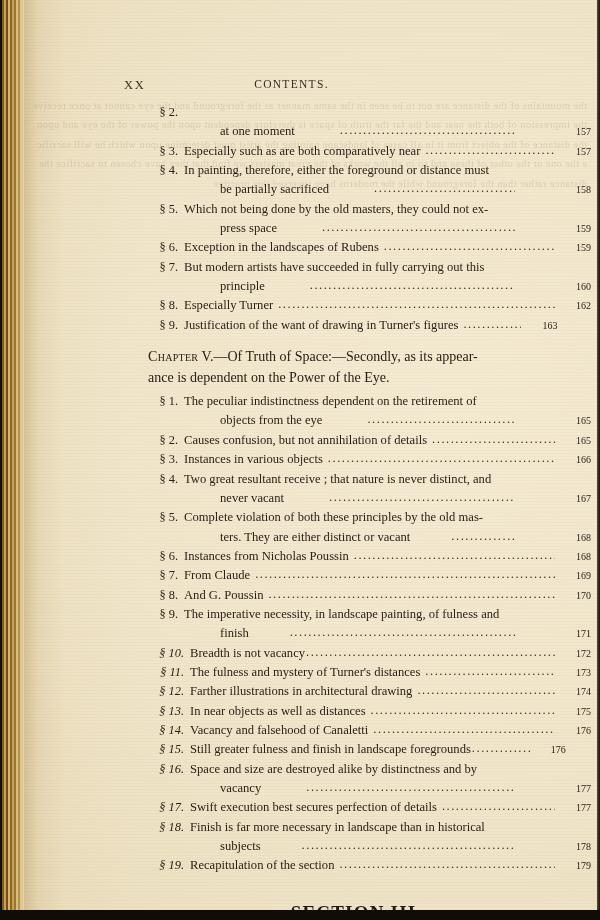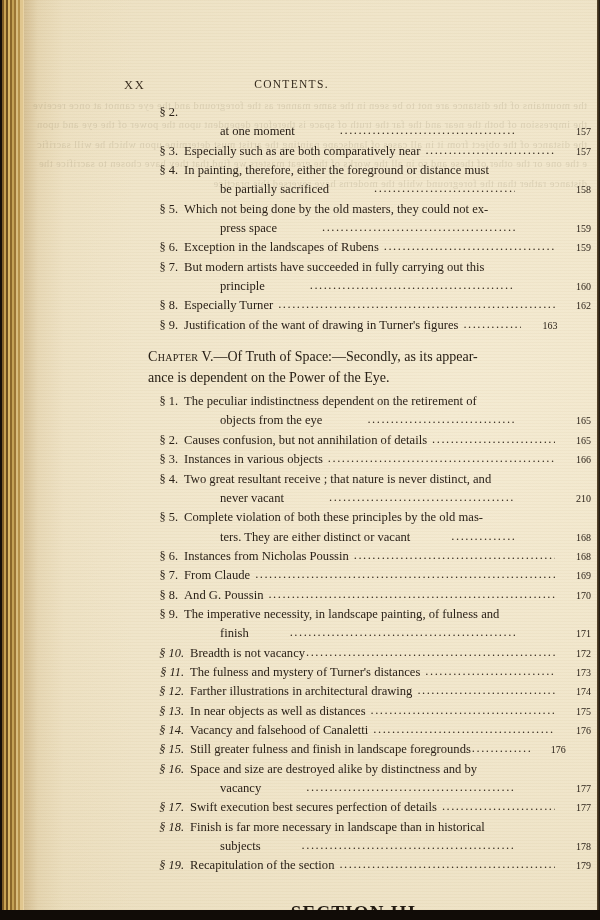--- a/index.html
+++ b/index.html
@@ -378,21 +378,21 @@
             </div>
           </div>
           <div class="entry">
             <div class="ln">
               <span class="sec">§ 4.</span>
               <span class="txt">Two great resultant receive ; that nature is never distinct, and</span>
             </div>
             <div class="cont">
               <span>never vacant</span>
               <span class="leaders"></span>
-              <span class="pg">210</span>
+              <span class="pg">167</span>
             </div>
           </div>
           <div class="entry">
             <div class="ln">
               <span class="sec">§ 5.</span>
               <span class="txt">Complete violation of both these principles  by  the  old  mas-</span>
             </div>
             <div class="cont">
               <span>ters.   They are either distinct or vacant</span>
               <span class="leaders" style="margin-left: 1px;"></span>

